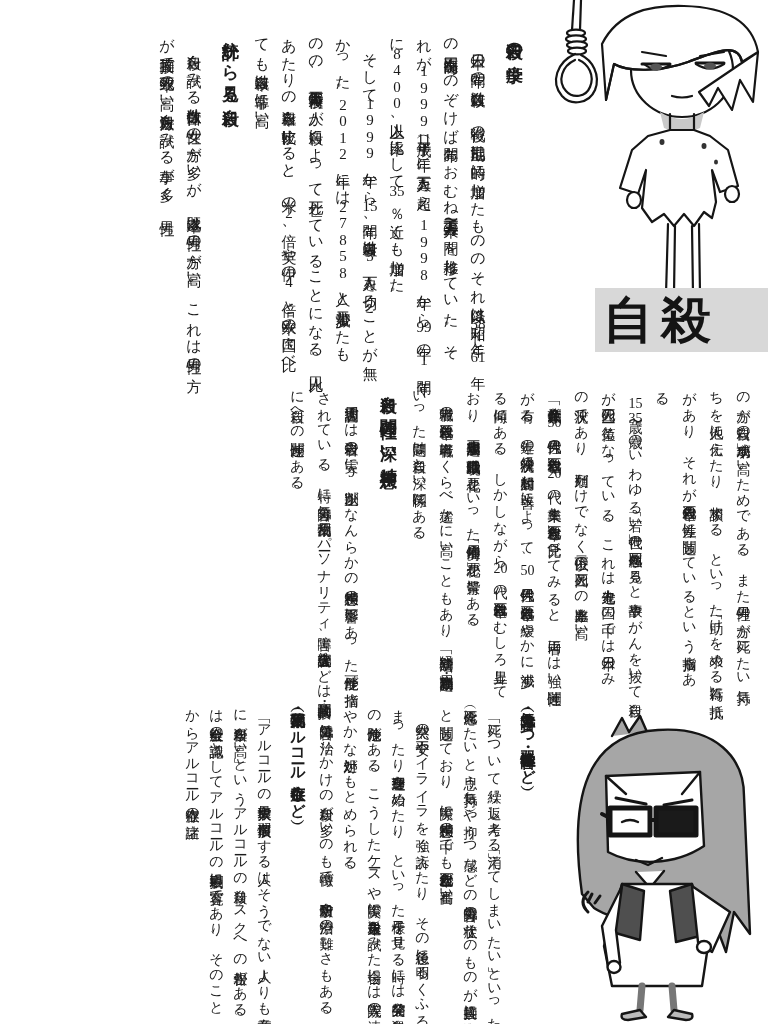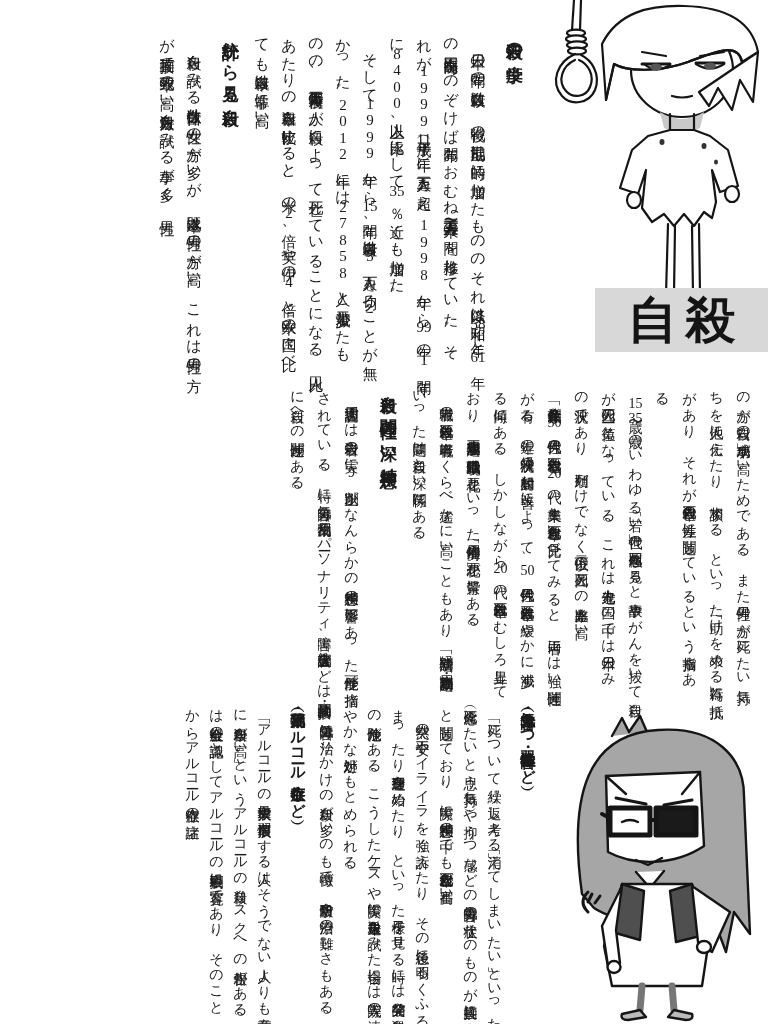--- a/index.html
+++ b/index.html
@@ -24,21 +24,21 @@
   p.para.cont { text-indent:0; }
   h2.heading {
     font-weight:bold; margin:0; margin-left:10px; margin-right:4px;
     font-size:17px; letter-spacing:1.5px;
   }
   .band3 h2.heading { font-size:15px; letter-spacing:0.5px; }
   .tcy { text-combine-upright:all; }
 
   .title-box {
     position:absolute; left:595px; top:288px; width:173px; height:64px;
-    display:flex; align-items:center; justify-content:center;
+    display:flex; align-items:center; justify-content:flex-start;
   }
   .title-box span {
     font-weight:bold; font-size:50px; letter-spacing:8px; line-height:1;
     padding-left:8px;
   }
   .art { position:absolute; }
 </style>
 </head>
 <body>
 

